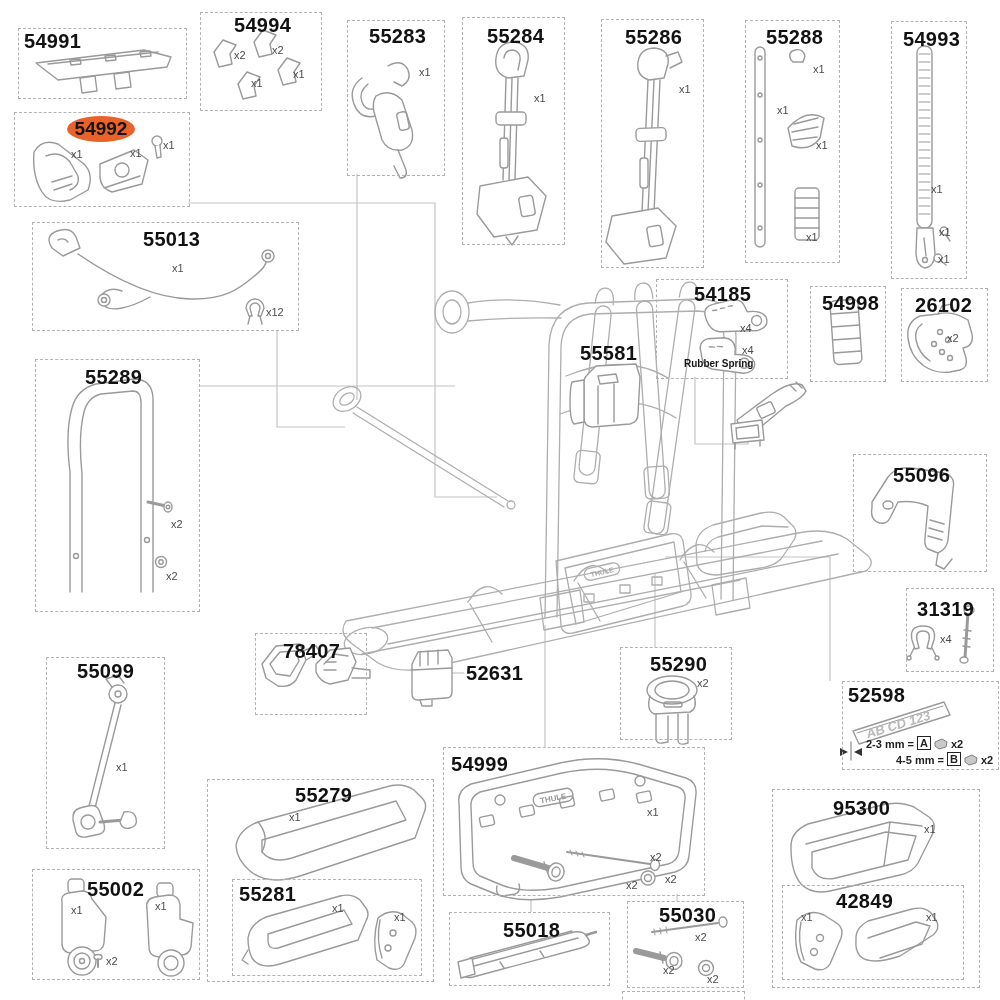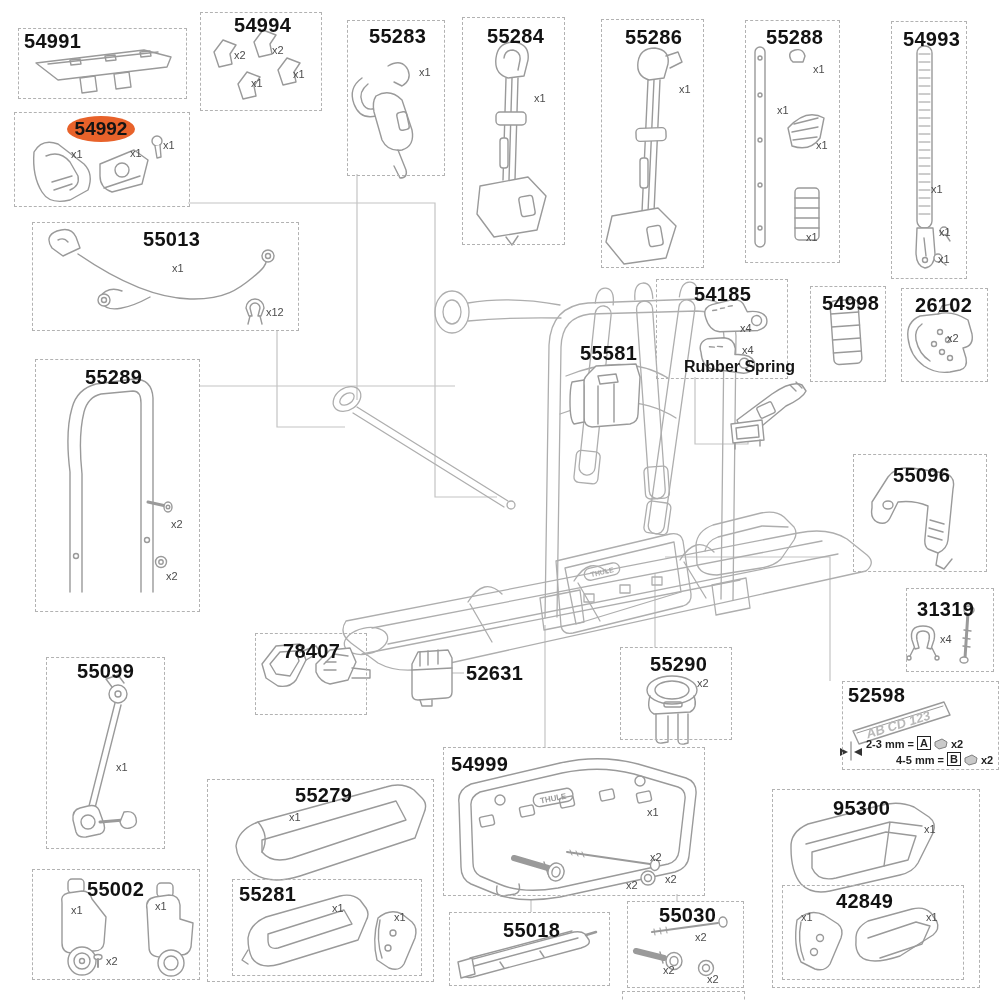--- a/index.html
+++ b/index.html
@@ -2,21 +2,21 @@
 <html><head>
 <meta charset="utf-8">
 <style>
   html,body{margin:0;padding:0;background:#fff}
   #stage{position:relative;width:1000px;height:1000px;background:#fff;overflow:hidden;
          font-family:"Liberation Sans",sans-serif;color:#141414}
   #art{position:absolute;left:0;top:0;width:1000px;height:1000px}
   .pbox{position:absolute;border:1px dashed #b2b2b2}
   .plabel{position:absolute;font-weight:bold;font-size:20px;letter-spacing:.3px;color:#121212;white-space:nowrap}
   .qty{position:absolute;font-size:11px;color:#4c4c4c;white-space:nowrap}
-  .note{position:absolute;font-weight:bold;font-size:16px;color:#161616;white-space:nowrap}
+  .note{position:absolute;font-weight:bold;font-size:10px;color:#161616;white-space:nowrap}
   .hl{position:absolute;background:#e8622a;border-radius:50%;display:flex;align-items:center;
       justify-content:center;font-weight:bold;font-size:19px;color:#141414}
   .row598{position:absolute;display:flex;align-items:flex-end;gap:3px;font-size:11px;font-weight:bold;color:#222;white-space:nowrap}
   .keybox{display:inline-block;border:1.5px solid #222;padding:0 2px;line-height:12px;font-size:11px}
 </style>
 </head>
 <body>
 
 <div id="stage">
 

